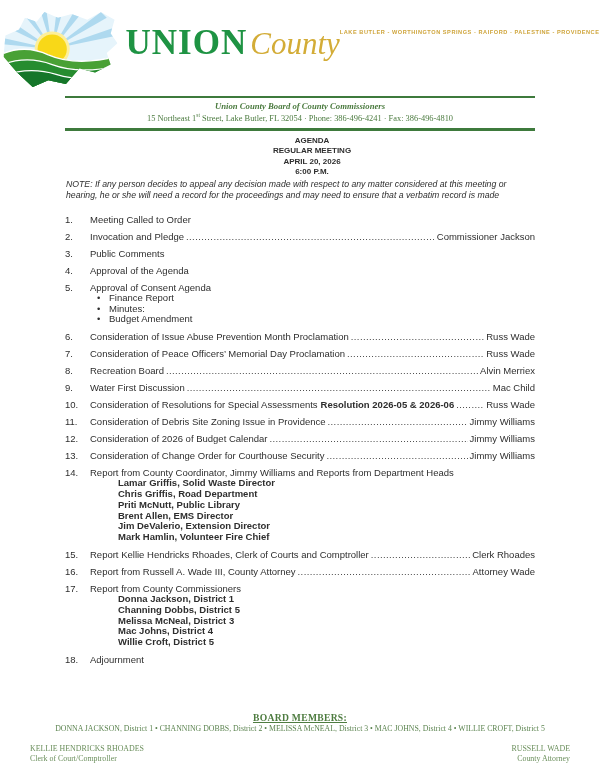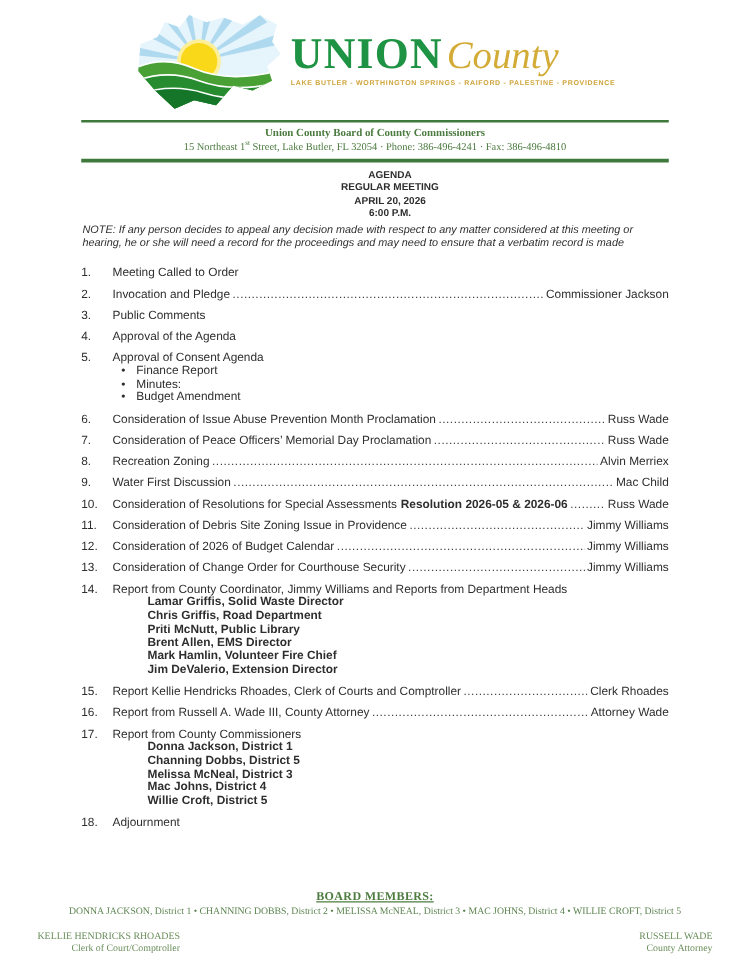--- a/index.html
+++ b/index.html
@@ -5,40 +5,40 @@
   html,body { margin:0; padding:0; background:#ffffff; }
   .page {
     width:600px; height:776px; position:relative; overflow:hidden;
     background:#ffffff; color:#2e2e2e;
     font-family:"Liberation Sans", sans-serif;
   }
 
   
   .logo { display:flex; justify-content:center; align-items:flex-start; padding-top:12px; gap:7px; }
   .logo-art { width:118px; height:76px; flex:0 0 auto; }
-  .logo-textcol { display:flex; flex-direction:column; padding-top:13px; }
+  .logo-textcol { display:flex; flex-direction:row; padding-top:13px; }
   .logo-names { display:flex; align-items:baseline; line-height:1; }
   .logo-union {
     font-family:"Liberation Serif", serif; font-weight:bold; font-size:35px;
     color:#1e9343; letter-spacing:1px;
   }
   .logo-county {
     font-family:"Liberation Serif", serif; font-style:italic; font-size:31px;
     color:#d3ac37; margin-left:3px;
   }
   .logo-tagline {
     font-size:5.6px; font-weight:bold; color:#cfa53c; letter-spacing:0.55px;
     margin-top:4px; text-align:center; white-space:nowrap;
   }
 
   
   .org-block { margin:8px 65px 0; text-align:center; font-family:"Liberation Serif", serif; color:#4a7a3e; }
   .rule-top { border-top:2px solid #3e7a3c; }
   .rule-bottom { border-top:3px solid #3e7a3c; }
-  .org-name { font-size:8.7px; font-weight:bold; line-height:1.3; margin-top:3px; }
+  .org-name { font-size:8.7px; font-weight:bold; line-height:1.3; margin-top:3px;font-style:italic; }
   .org-address { font-size:8.4px; line-height:1.3; margin-bottom:3px; }
   .org-address sup { font-size:5.5px; }
 
   
   .meeting { text-align:center; font-weight:bold; font-size:8px; line-height:10.3px; margin-top:5px;padding-left:24px; }
   .note { font-style:italic; font-size:8.7px; line-height:10.8px; margin:2px 66px 0; }
 
   
   .agenda { margin:13px 65px 0; }
   .item { display:flex; margin-bottom:6px; font-size:9.5px; line-height:11px; }
@@ -57,21 +57,21 @@
   .sub { line-height:10.8px; }
   .subs.bullet .sub { padding-left:19px; position:relative; }
   .subs.bullet .sub::before { content:"\2022"; position:absolute; left:7px; }
   .subs.bold { padding-left:28px; font-weight:bold; }
 
   
   .footer { position:absolute; left:0; right:0; bottom:12px; text-align:center; font-family:"Liberation Serif", serif;margin-top:40px; }
   .bm-label { font-weight:bold; font-size:9.6px; color:#4e7c40; text-decoration:underline; letter-spacing:0.3px; }
   .bm-line { font-size:7.8px; margin-top:1.5px; color:#5c8450; }
   .officials { display:flex; justify-content:space-between; padding:0 30px; margin-top:11px; font-size:7.9px; line-height:9.8px; color:#6b8f5c; }
-  .officials .col-left { text-align:right; }
+  .officials .col-left { text-align:left; }
   .officials .col-right { text-align:right; }
 </style>
 </head>
 <body>
 
 <div class="page">
 
   <div class="logo">
     <svg class="logo-art" viewBox="0 0 120 78" aria-hidden="true">
       <defs>
@@ -209,21 +209,21 @@
           <span class="presenter">Russ Wade</span>
         </span>
 
       </span>
     </div>
 
     <div class="item">
       <span class="num">8.</span>
       <span class="itembody">
         <span class="row">
-          <span class="text">Recreation Zoning</span>
+          <span class="text">Recreation Board</span>
 
           <span class="leader"></span>
           <span class="presenter">Alvin Merriex</span>
         </span>
 
       </span>
     </div>
 
     <div class="item">
       <span class="num">9.</span>
@@ -295,22 +295,22 @@
       <span class="itembody">
         <span class="row">
           <span class="text">Report from County Coordinator, Jimmy Williams and Reports from Department Heads</span>
 
         </span>
         <span class="subs bold">
             <div class="sub">Lamar Griffis, Solid Waste Director</div>
             <div class="sub">Chris Griffis, Road Department</div>
             <div class="sub">Priti McNutt, Public Library</div>
             <div class="sub">Brent Allen, EMS Director</div>
+            <div class="sub">Jim DeValerio, Extension Director</div>
             <div class="sub">Mark Hamlin, Volunteer Fire Chief</div>
-            <div class="sub">Jim DeValerio, Extension Director</div>
           </span>
       </span>
     </div>
 
     <div class="item">
       <span class="num">15.</span>
       <span class="itembody">
         <span class="row">
           <span class="text">Report Kellie Hendricks Rhoades, Clerk of Courts and Comptroller</span>
 

